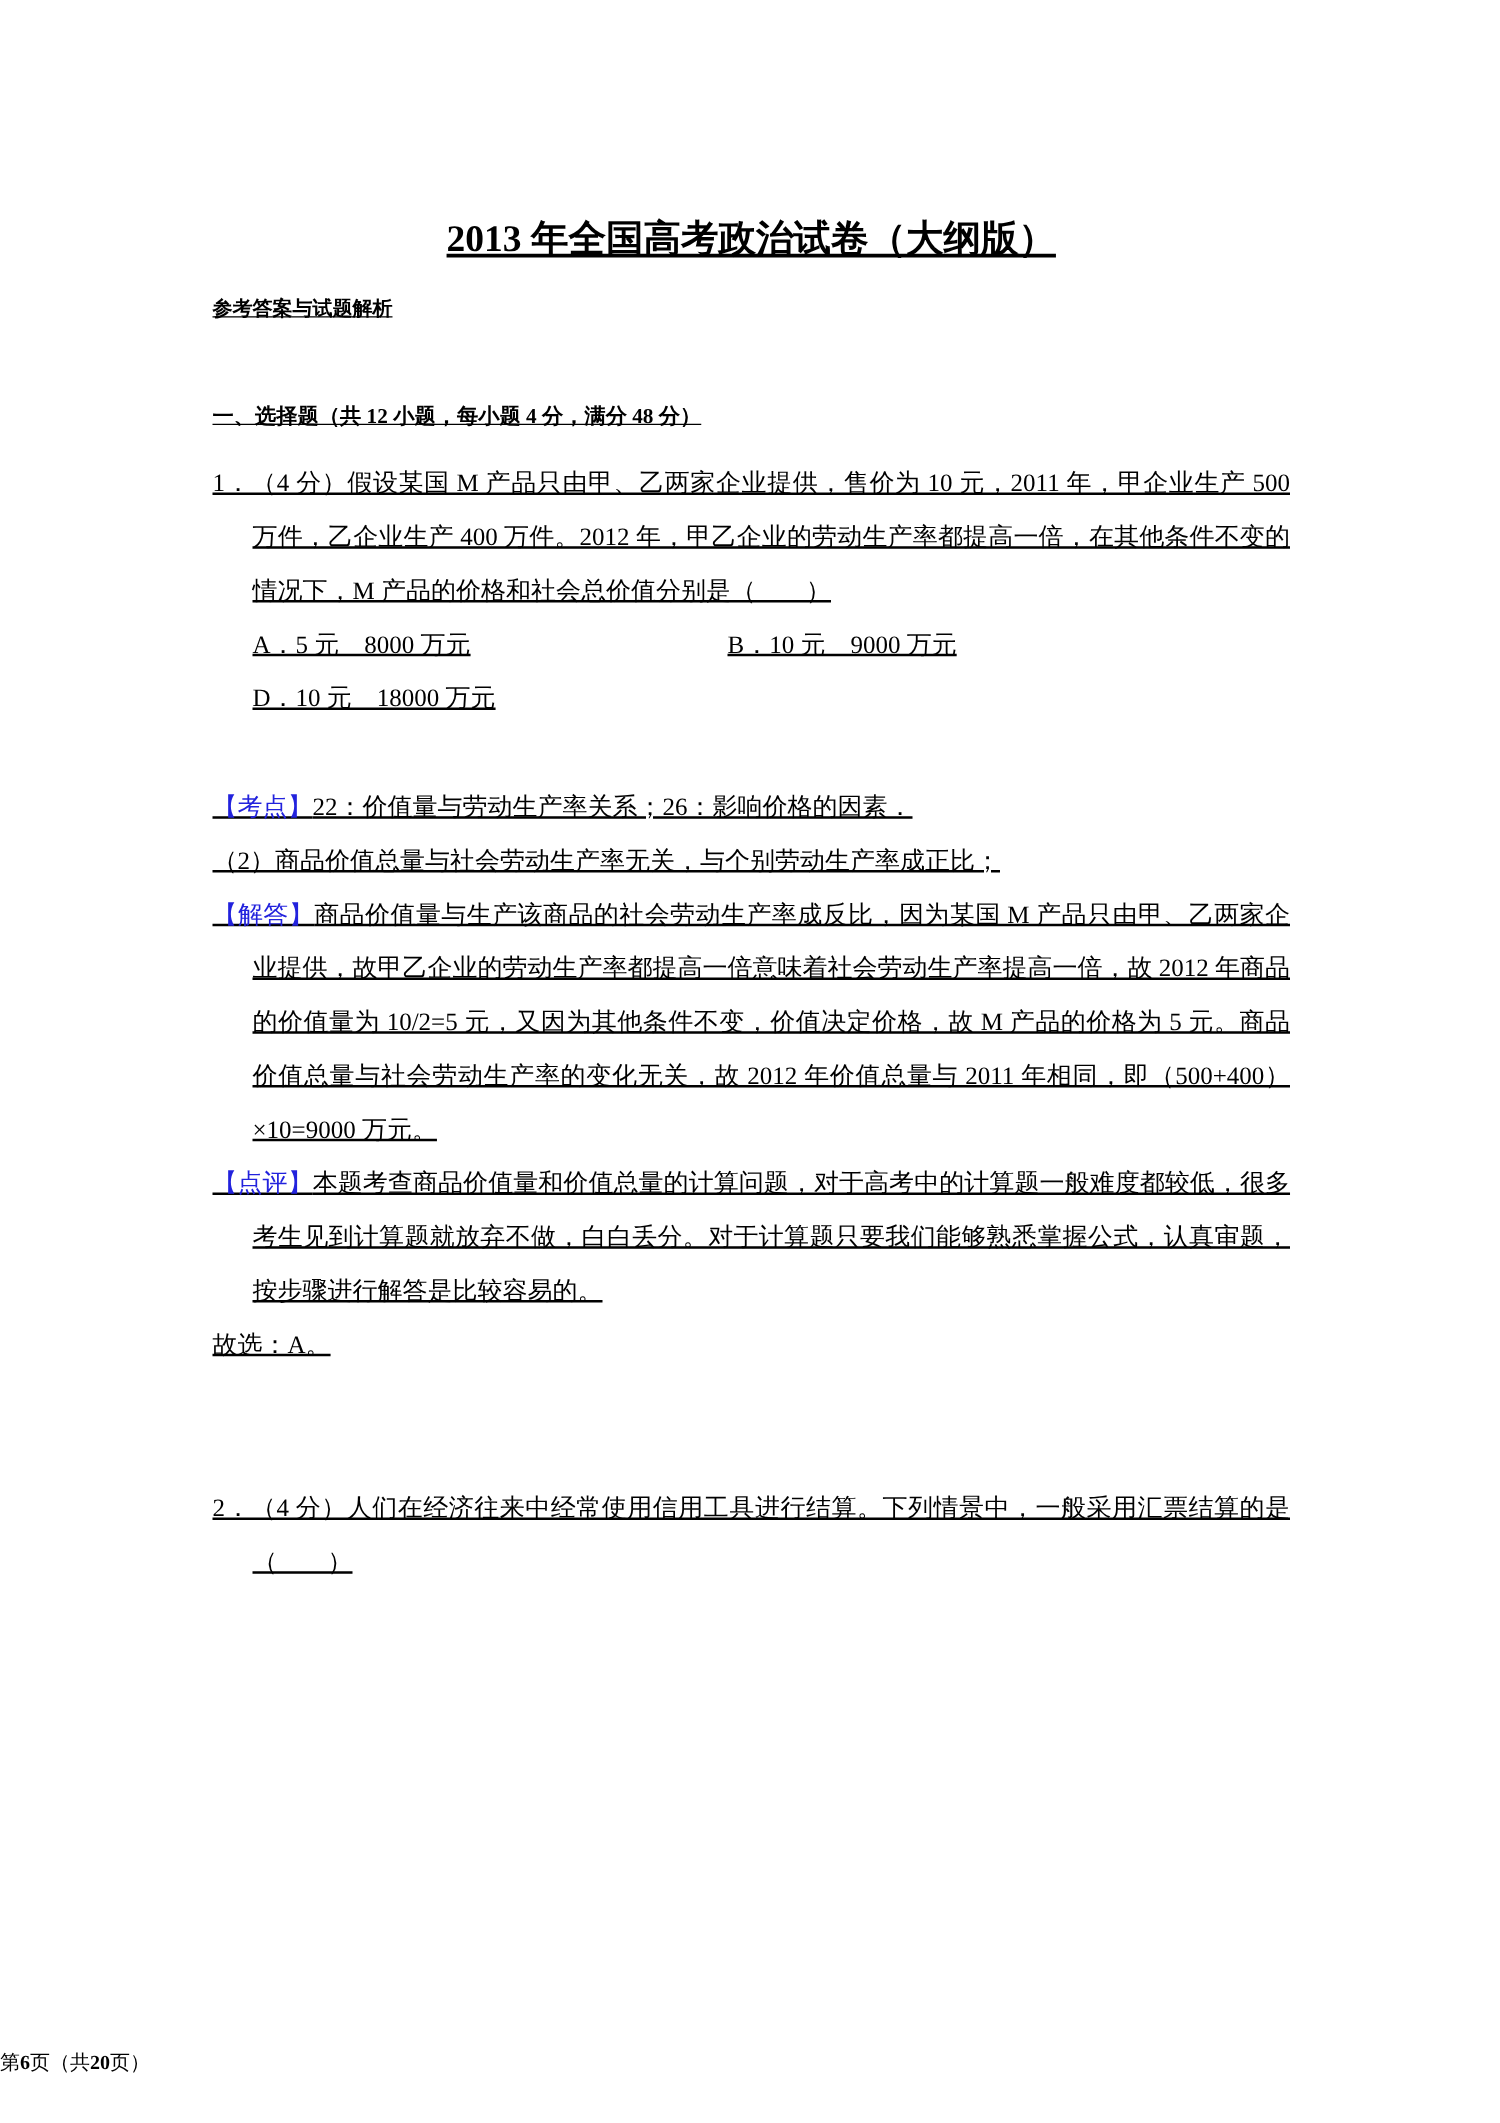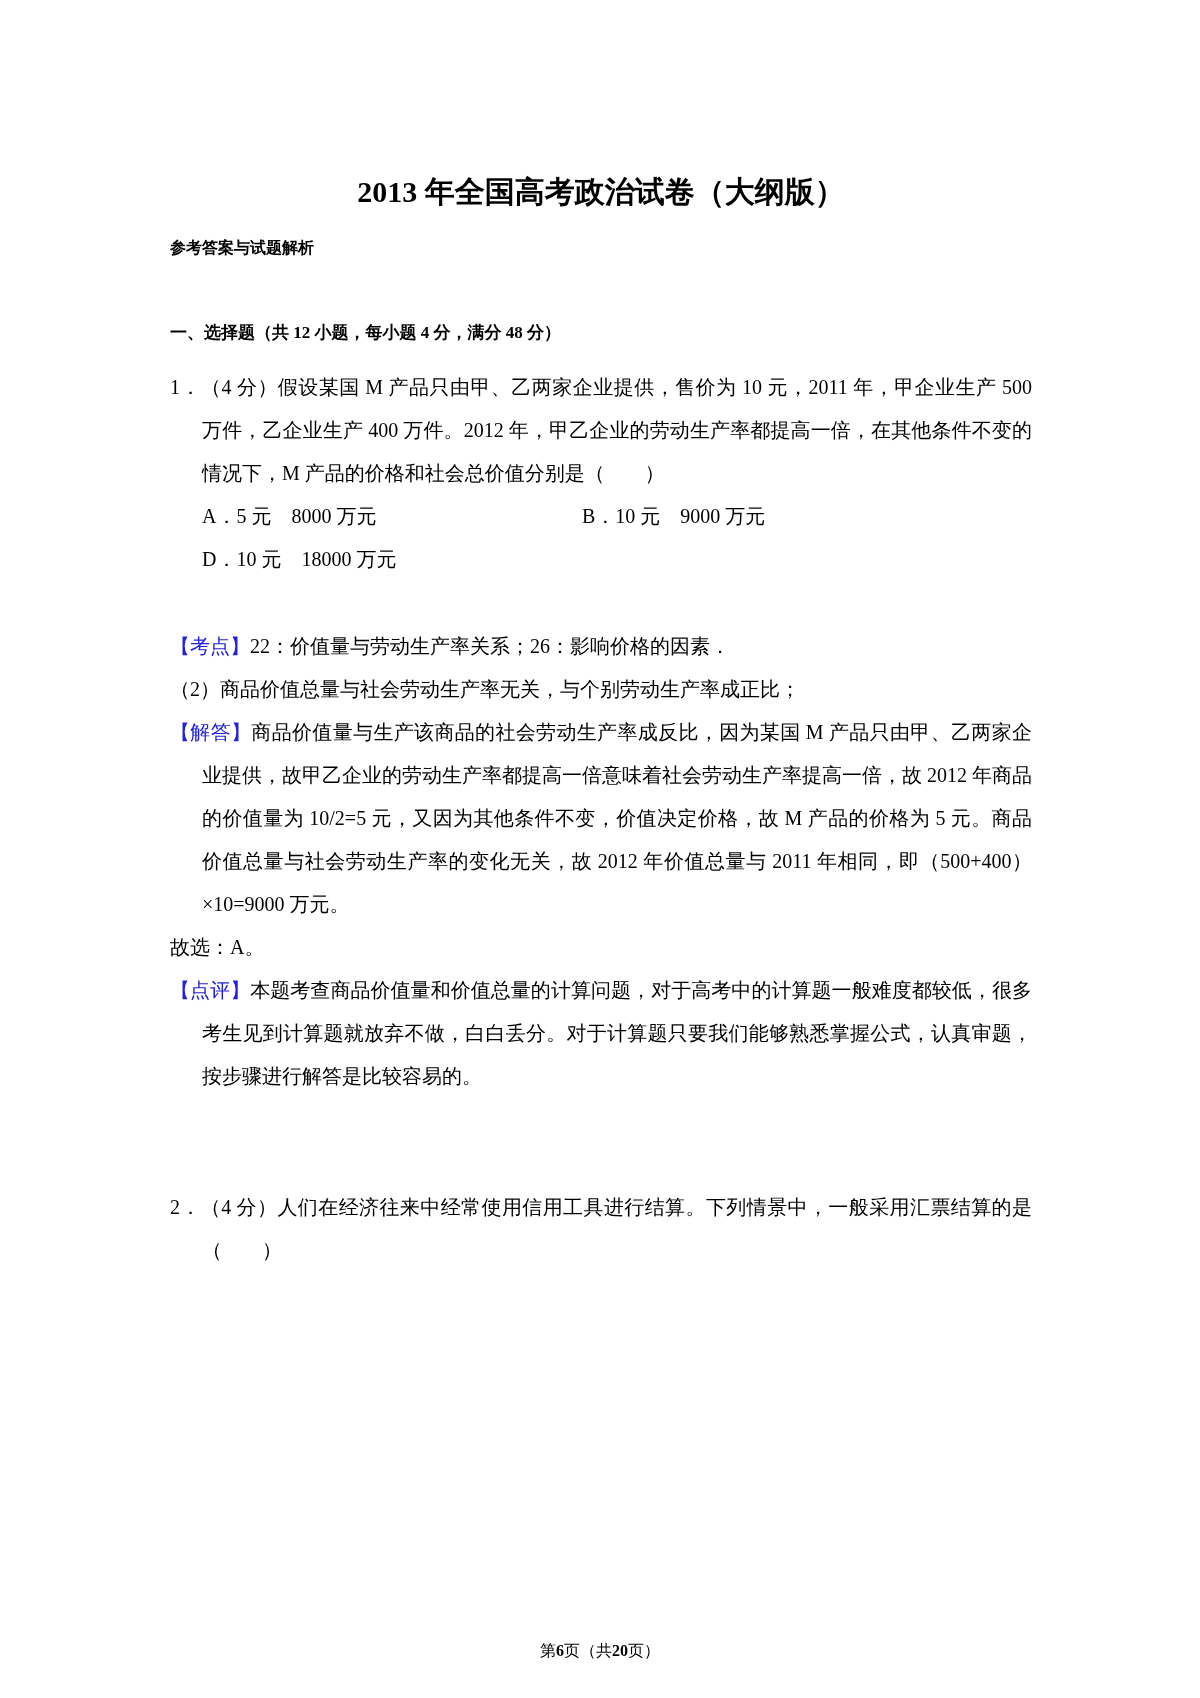--- a/index.html
+++ b/index.html
@@ -12,20 +12,21 @@
     width:1200px;
     height:1698px;
     margin:0 auto;
     position:relative;
     background:#ffffff;
     padding:172px 168px 0 170px;
     font-family:"Liberation Serif","DejaVu Serif",serif;
     font-size:20px;
     color:var(--ink);
     line-height:2.15;
+    text-decoration:underline;
   }
   .doc-title{
     margin:0 0 26px 0;
     text-align:center;
     font-size:30px;
     font-weight:bold;
     line-height:1.3;
   }
   .doc-subtitle{
     text-align:left;
@@ -54,21 +55,20 @@
     padding-left:32px;
   }
   .gap-lg{margin-top:44px;}
   .gap-xl{margin-top:88px;}
   .tag{color:var(--label-blue);}
   .footer{
     position:absolute;
     left:0;
     right:0;
     bottom:36px;
-    text-align:center;
     font-size:16px;
     line-height:1.4;
     color:var(--ink);
   }
   .footer b{font-weight:bold;}
 </style>
 </head>
 <body>
 
 <div class="page">
@@ -88,21 +88,21 @@
   </div>
 
   <p class="body-text hang gap-lg"><span class="tag">【考点】</span><span>22：价值量与劳动生产率关系；26：影响价格的因素．</span></p>
 
 
 
   <p class="body-text">（2）商品价值总量与社会劳动生产率无关，与个别劳动生产率成正比；</p>
 
   <p class="body-text hang"><span class="tag">【解答】</span><span>商品价值量与生产该商品的社会劳动生产率成反比，因为某国 M 产品只由甲、乙两家企业提供，故甲乙企业的劳动生产率都提高一倍意味着社会劳动生产率提高一倍，故 2012 年商品的价值量为 10/2=5 元，又因为其他条件不变，价值决定价格，故 M 产品的价格为 5 元。商品价值总量与社会劳动生产率的变化无关，故 2012 年价值总量与 2011 年相同，即（500+400）×10=9000 万元。</span></p>
 
+  <p class="body-text hang"><span class="tag">【点评】</span><span>本题考查商品价值量和价值总量的计算问题，对于高考中的计算题一般难度都较低，很多考生见到计算题就放弃不做，白白丢分。对于计算题只要我们能够熟悉掌握公式，认真审题，按步骤进行解答是比较容易的。</span></p>
+
   <p class="body-text">故选：A。</p>
-
-  <p class="body-text hang"><span class="tag">【点评】</span><span>本题考查商品价值量和价值总量的计算问题，对于高考中的计算题一般难度都较低，很多考生见到计算题就放弃不做，白白丢分。对于计算题只要我们能够熟悉掌握公式，认真审题，按步骤进行解答是比较容易的。</span></p>
 
   <p class="body-text hang gap-xl">2．（4 分）人们在经济往来中经常使用信用工具进行结算。下列情景中，一般采用汇票结算的是（　　）</p>
 
   <div class="footer"><span>第</span><b>6</b><span>页（共</span><b>20</b><span>页）</span></div>
 
 </div>
 
 </body></html>

